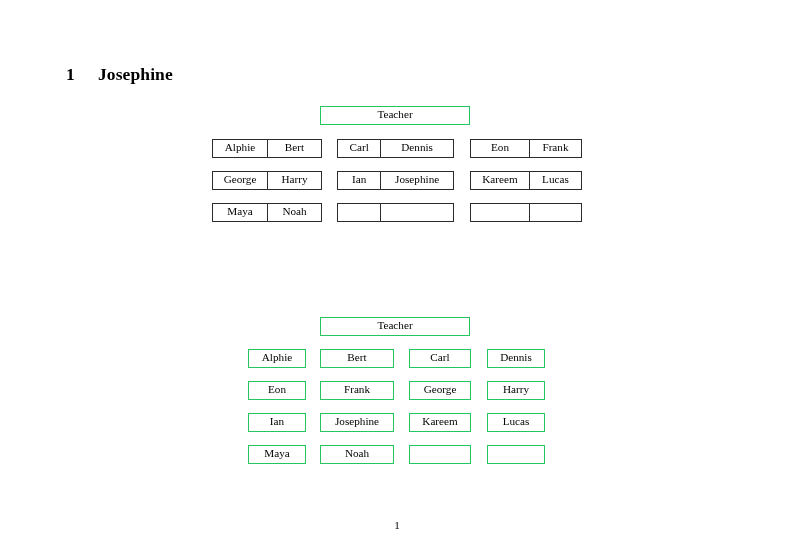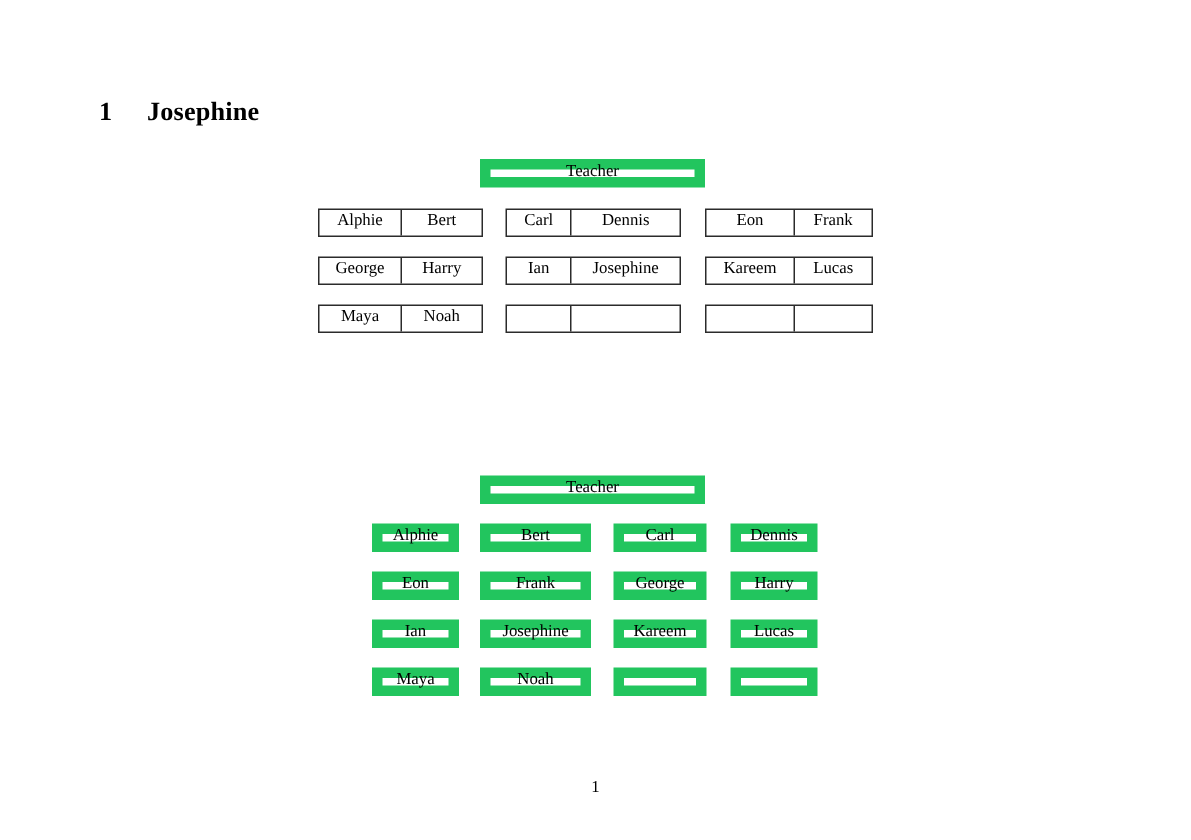--- a/index.html
+++ b/index.html
@@ -33,21 +33,21 @@
     display: inline-block;
     width: 32px;
   }
   #heading-1 { left: 66px; top: 64px; }
   #heading-2 { left: 66px; top: 275px; }
 
   
   .box {
     position: absolute;
     box-sizing: border-box;
-    border: 7px solid #22c55e;
+    border: 1px solid #22c55e;
     background: #ffffff;
     height: 19px;
     display: flex;
     align-items: center;
     justify-content: center;
   }
   .box .cell-label {
     font-size: 11.2px;
     line-height: 1;
     white-space: nowrap;

